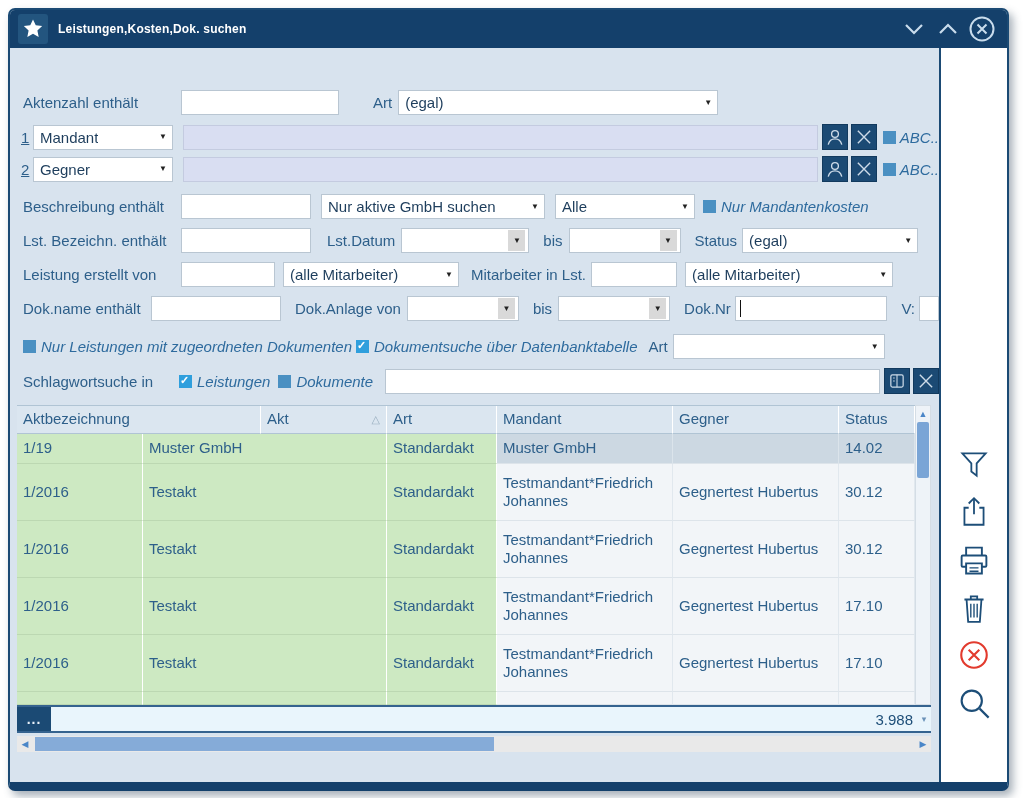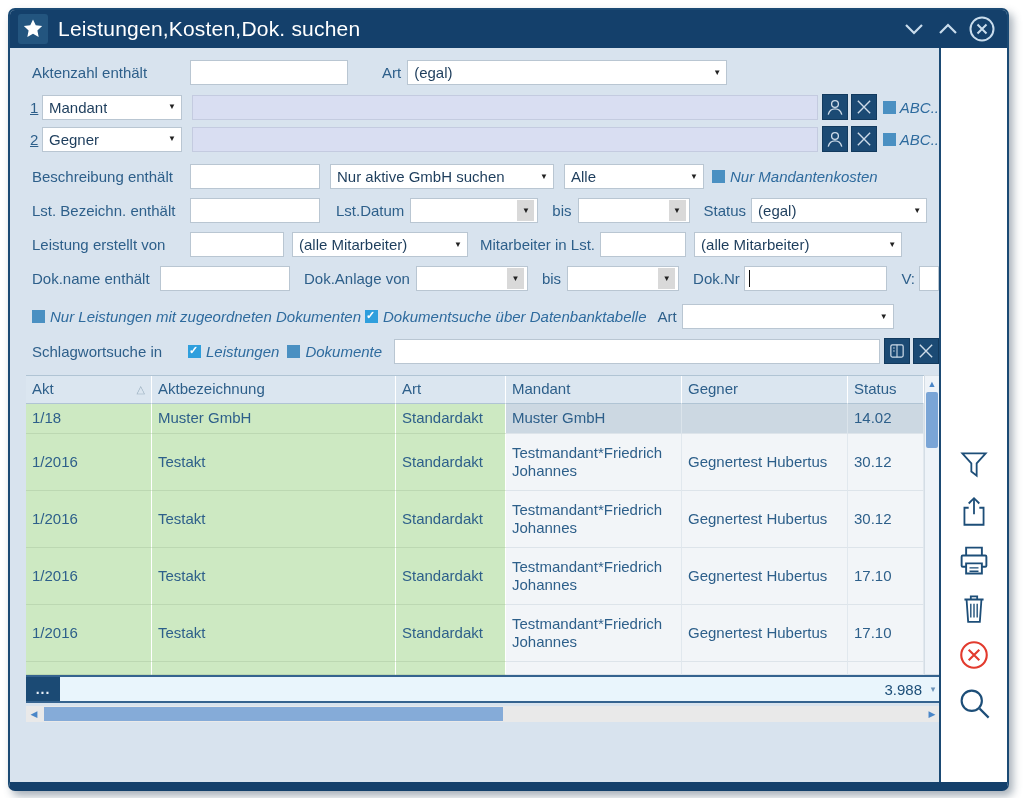--- a/index.html
+++ b/index.html
@@ -10,26 +10,26 @@
     background:#d8e3ee;
     border:2px solid #1b4a74;
     border-bottom:9px solid #14406b;
     border-radius:7px;
     box-shadow: 4px 5px 9px rgba(60,80,100,.45);
     display:flex; flex-direction:column; overflow:hidden;
   }
   
   .titlebar { height:38px; background:#14406b; display:flex; align-items:center; padding:0 10px 0 8px; flex:0 0 auto; }
   .star-badge { width:30px; height:30px; background:#23557f; border-radius:3px; display:flex; align-items:center; justify-content:center; margin-right:10px; }
-  .title-text { color:#ffffff; font-size:21px; font-weight:normal; letter-spacing:.2px; }
+  .title-text { color:#ffffff; font-size:12px; font-weight:bold; letter-spacing:.2px; }
   .tb-spacer { flex:1; }
   .tb-btn { width:30px; height:30px; display:flex; align-items:center; justify-content:center; margin-left:4px; cursor:default; }
   
   .body { flex:1; display:flex; overflow:hidden; }
-  .content { flex:1; padding:12px 0 0 16px; display:flex; flex-direction:column; overflow:hidden; }
+  .content { flex:1; padding:12px 0 0 7px; display:flex; flex-direction:column; overflow:hidden;justify-content:center; }
   .toolbar { width:68px; background:#ffffff; border-left:2px solid #1b4a74; display:flex; flex-direction:column; align-items:center; padding-top:400px; gap:13px; flex:0 0 auto; }
   
   .row { display:flex; align-items:center; margin-bottom:9px; color:#2d5f8a; font-size:15px; flex:0 0 auto; }
   .lbl { padding-left:6px; }
   .inp { background:#fff; border:1px solid #b9c6d2; height:25px; font:15px "Liberation Sans",sans-serif; color:#1d3d5c; padding:0 4px; }
   .inp.lav { background:#d9def2; border-color:#c4cbe0; }
   .combo { background:#fff; border:1px solid #b9c6d2; height:25px; display:flex; align-items:center; justify-content:space-between; padding:0 3px 0 6px; color:#1d3d5c; }
   .combo .cval { white-space:nowrap; overflow:hidden; }
   .carr { font-size:8px; color:#222; line-height:1; padding:0 2px; }
   .combo.date .carr { background:#d9d9d9; width:17px; height:21px; display:flex; align-items:center; justify-content:center; }
@@ -267,42 +267,42 @@
         <span class="navybtn">
           <svg width="20" height="20" viewBox="0 0 26 26">
                 <path d="M5 5l16 16M21 5L5 21" stroke="#cddbe8" stroke-width="1.8"></path>
               </svg>
         </span>
       </div>
 
       <div class="tablewrap">
         <div class="tgrid">
           <div class="trow">
+            <div class="cell th c1">
+                  <span>Aktbezeichnung</span>
+                </div>
             <div class="cell th c0">
                   <span>Akt</span>
                   <span class="sort">△</span>
                 </div>
-            <div class="cell th c1">
-                  <span>Aktbezeichnung</span>
-                </div>
             <div class="cell th c2">
                   <span>Art</span>
                 </div>
             <div class="cell th c3">
                   <span>Mandant</span>
                 </div>
             <div class="cell th c4">
                   <span>Gegner</span>
                 </div>
             <div class="cell th c5">
                   <span>Status</span>
                 </div>
           </div>
           <div class="trow sel h30">
-            <div class="cell g c0">1/18</div>
+            <div class="cell g c0">1/19</div>
             <div class="cell g c1">Muster GmbH</div>
             <div class="cell g c2">Standardakt</div>
             <div class="cell l c3">Muster GmbH</div>
             <div class="cell l c4"></div>
             <div class="cell l c5">14.02</div>
           </div>
           <div class="trow h57">
             <div class="cell g c0">1/2016</div>
             <div class="cell g c1">Testakt</div>
             <div class="cell g c2">Standardakt</div>

